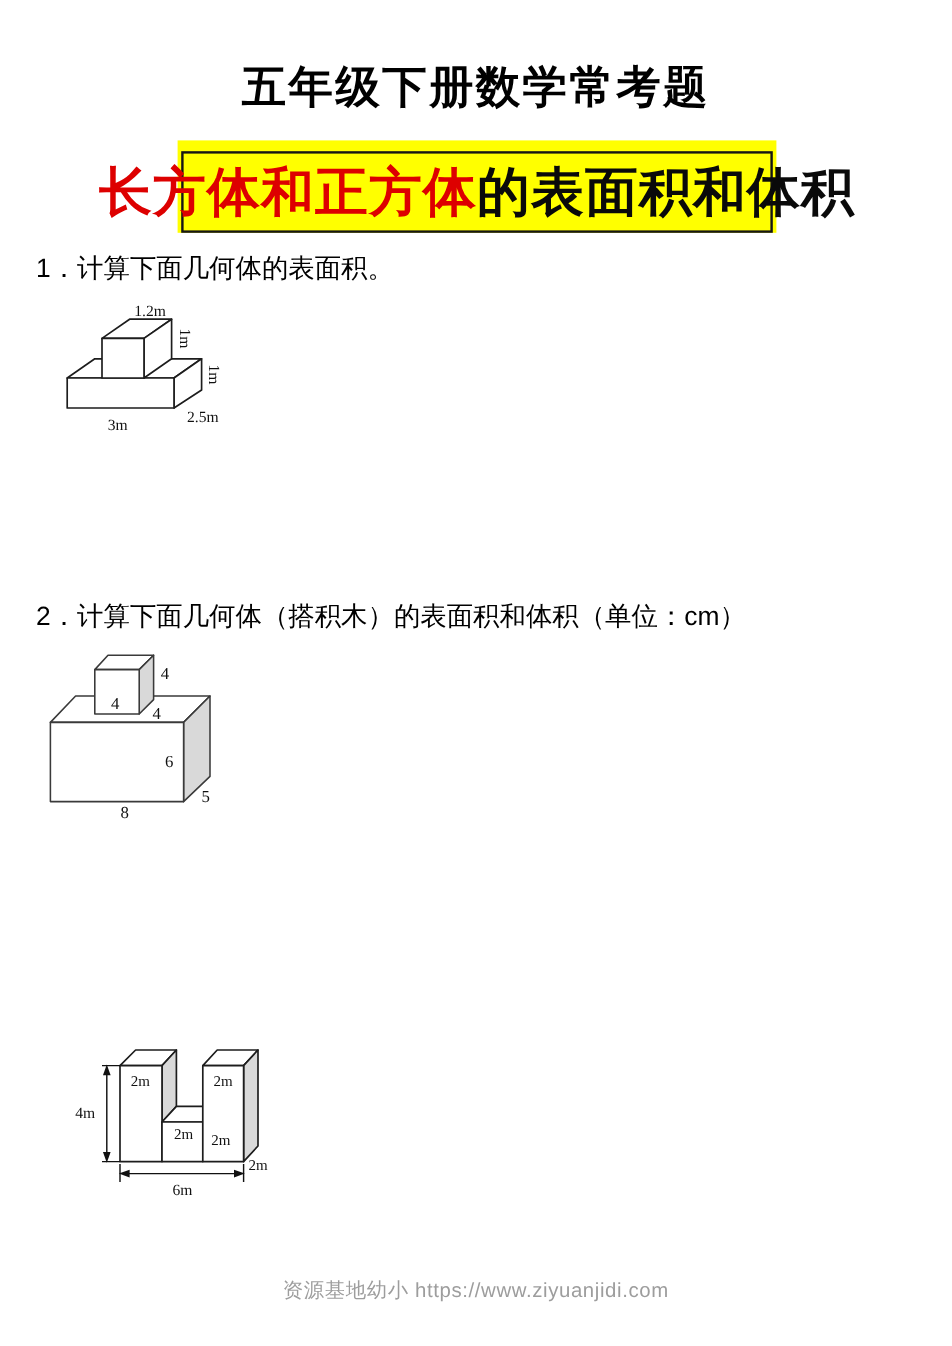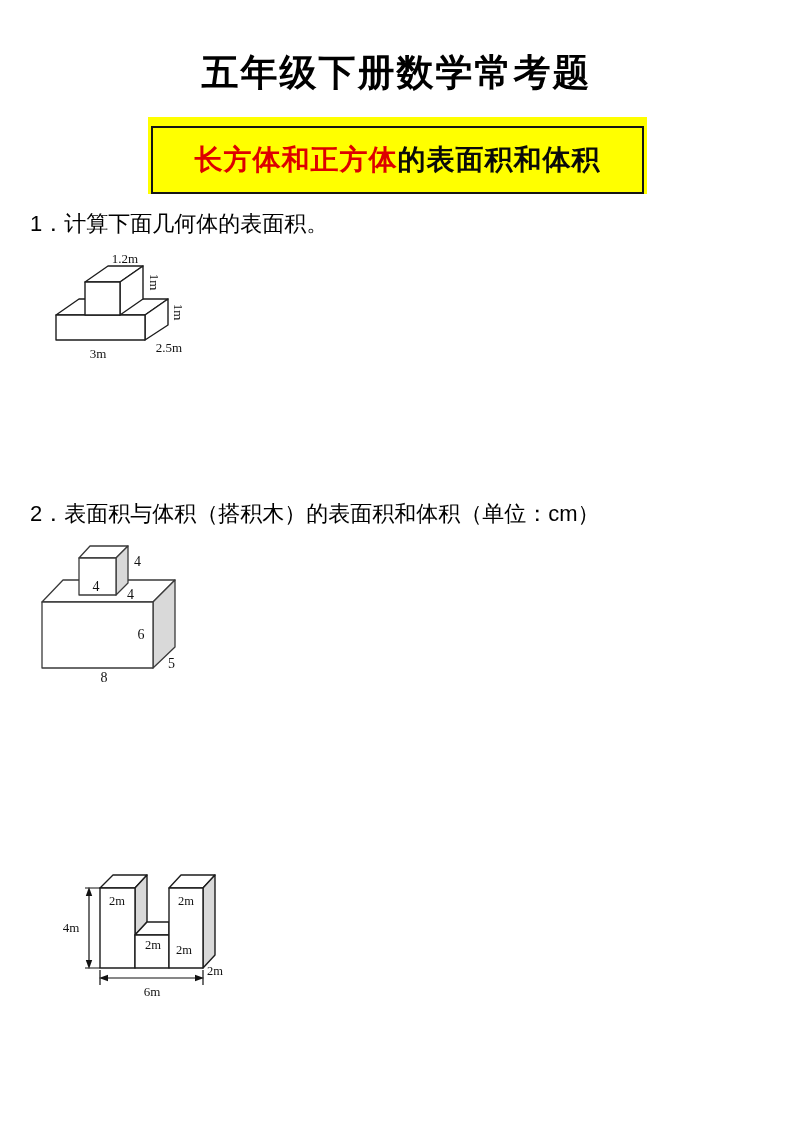--- a/index.html
+++ b/index.html
@@ -15,21 +15,21 @@
     font-family:"Liberation Sans","DejaVu Sans",sans-serif;
   }
   .subtitle-wrap{
     position:absolute;top:117px;left:148px;width:499px;height:77px;
     background:#ffff00;
   }
   .subtitle-box{
     position:absolute;left:3px;right:3px;top:9px;bottom:0;
     border:2px solid #151515;box-sizing:border-box;
     display:flex;align-items:center;justify-content:center;
-    font-size:28px;font-weight:900;letter-spacing:1px;white-space:nowrap;
+    font-size:44px;font-weight:900;letter-spacing:1px;white-space:nowrap;
   }
   .subtitle-red{color:#dd0000;}
   .subtitle-black{color:#0a0a0a;}
   .question{
     position:absolute;left:30px;margin:0;font-size:22px;line-height:30px;
     white-space:nowrap;font-weight:400;
   }
   .q-num{display:inline-block;min-width:34px;}
   #q1{top:209px;}
   #q2{top:499px;}
@@ -79,21 +79,21 @@
       <path class="solid" d="M70,29 L93,13 V46 L70,62 Z"></path>
       <path class="solid" d="M35,29 H70 V62 H35 Z"></path>
     </g>
     <text x="75" y="10" text-anchor="middle" font-size="13">1.2m</text>
     <text x="100" y="29" text-anchor="middle" font-size="13" transform="rotate(90 100 29)">1m</text>
     <text x="124" y="59" text-anchor="middle" font-size="13" transform="rotate(90 124 59)">1m</text>
     <text x="119" y="99" text-anchor="middle" font-size="13">2.5m</text>
     <text x="48" y="105" text-anchor="middle" font-size="13">3m</text>
   </svg>
 
-  <p class="question" id="q2"><span class="q-num">2．</span><span>表面积与体积（搭积木）的表面积和体积（单位：cm）</span></p>
+  <p class="question" id="q2"><span class="q-num">2．</span><span>计算下面几何体（搭积木）的表面积和体积（单位：cm）</span></p>
 
   <svg class="fig" id="fig2" width="160" height="148" viewBox="0 0 160 148">
     <g>
       <path class="solid2" d="M12,62 L33,40 H145 L123,62 Z"></path>
       <path class="shade" d="M123,62 L145,40 V107 L123,128 Z"></path>
       <path class="solid2" d="M12,62 H123 V128 H12 Z"></path>
     </g>
     <g>
       <path class="solid2" d="M49,18 L60,6 H98 L86,18 Z"></path>
       <path class="shade" d="M86,18 L98,6 V43 L86,55 Z"></path>
@@ -135,14 +135,17 @@
     </g>
     <text x="31" y="64" text-anchor="middle" font-size="13">4m</text>
     <text x="77" y="37" text-anchor="middle" font-size="12.5">2m</text>
     <text x="146" y="37" text-anchor="middle" font-size="12.5">2m</text>
     <text x="113" y="81" text-anchor="middle" font-size="12.5">2m</text>
     <text x="144" y="86" text-anchor="middle" font-size="12.5">2m</text>
     <text x="167" y="107" text-anchor="start" font-size="12.5">2m</text>
     <text x="112" y="128" text-anchor="middle" font-size="13">6m</text>
   </svg>
 
+  <div class="footer">
+    <span>资源基地幼小 https://www.ziyuanjidi.com</span>
+  </div>
 
 </div>
 
 </body></html>

